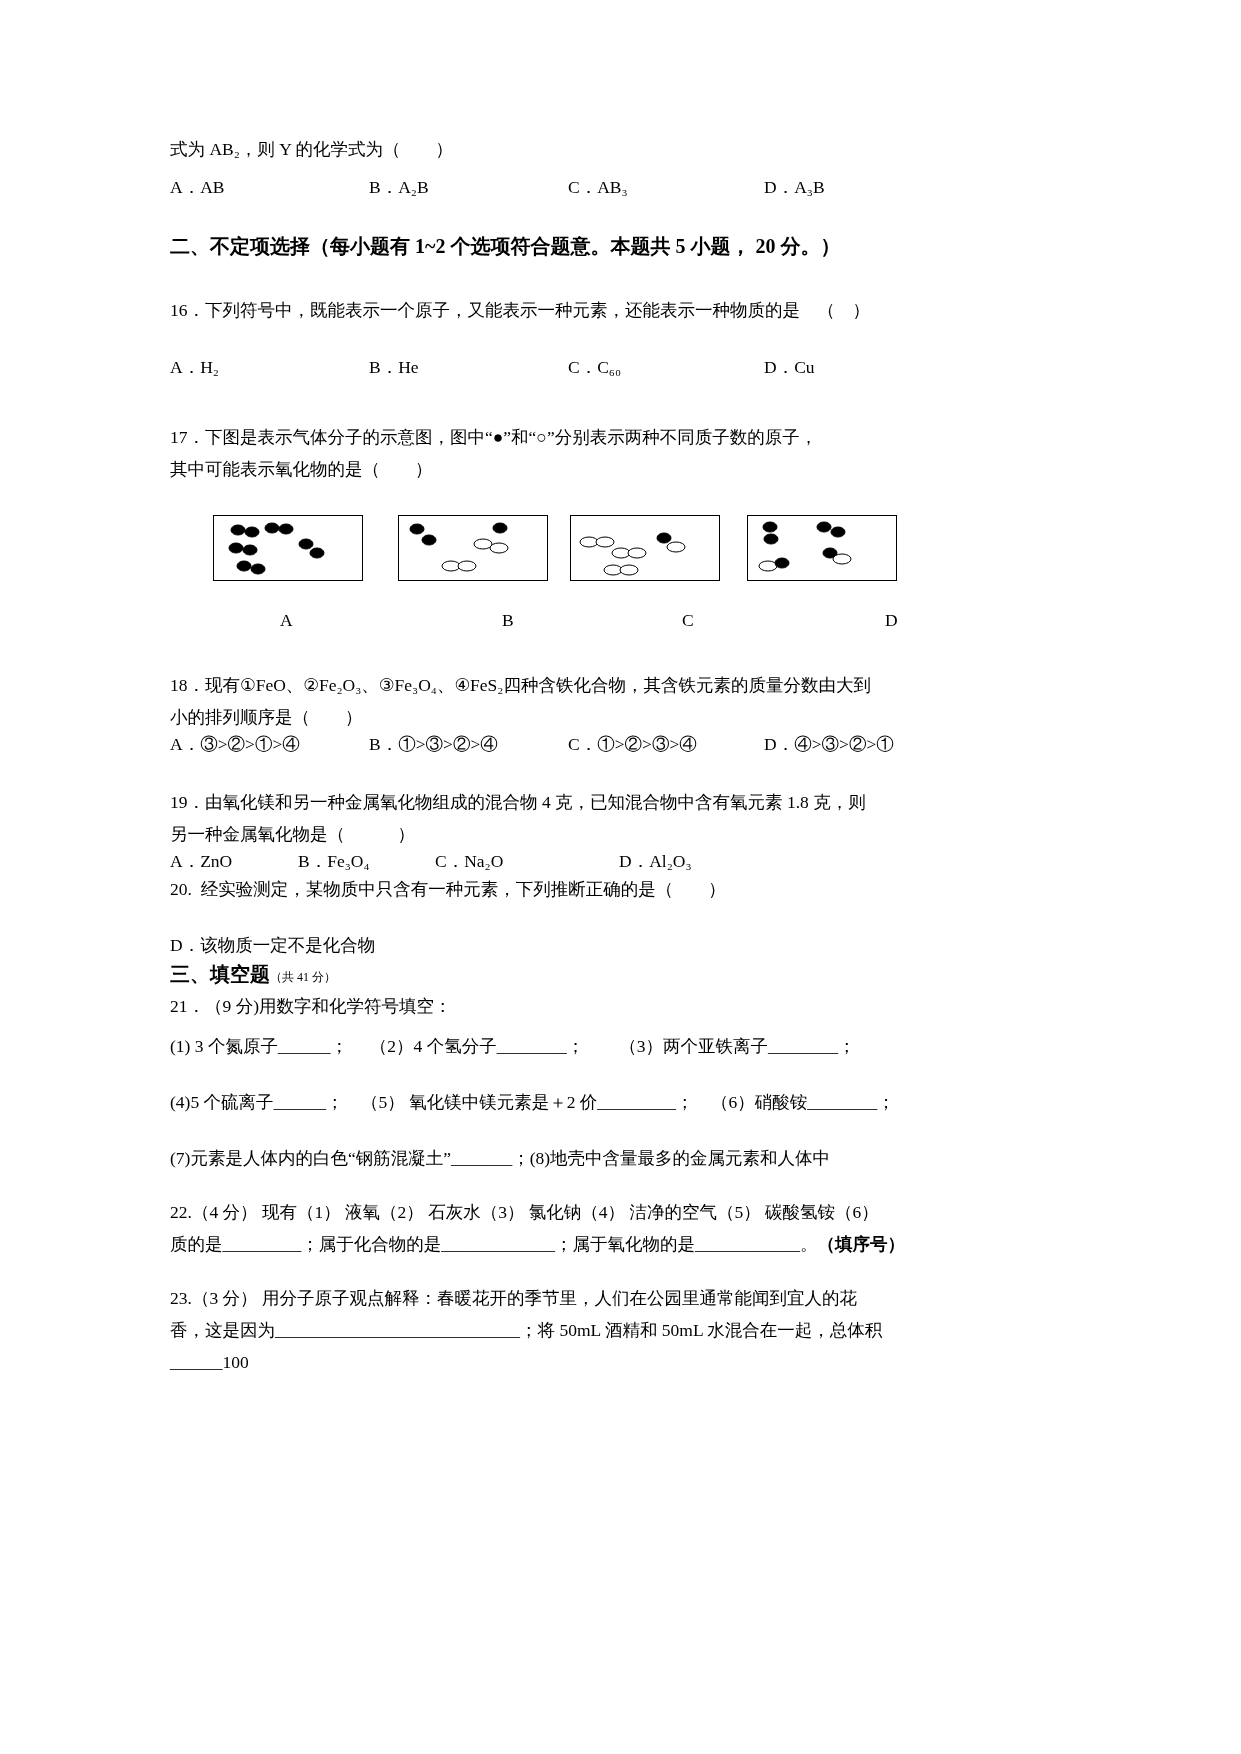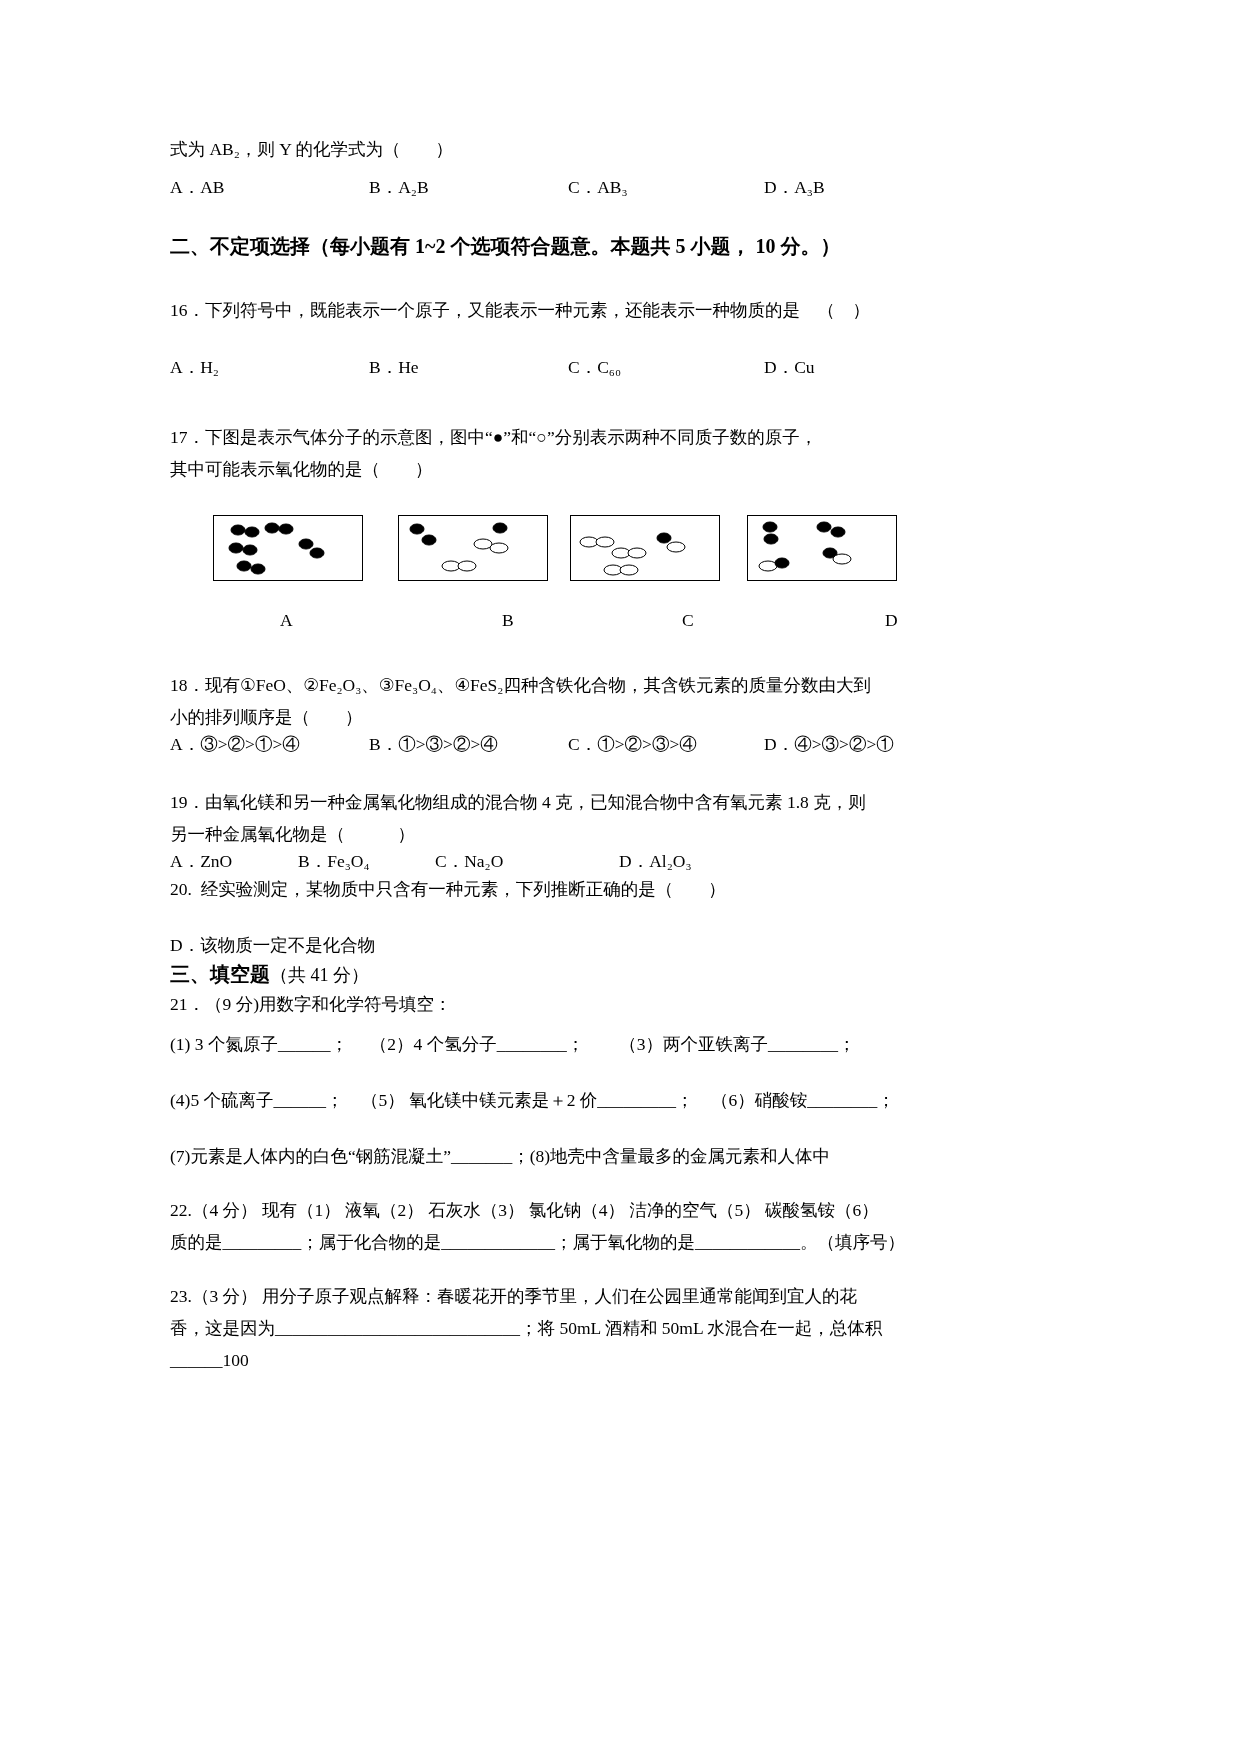--- a/index.html
+++ b/index.html
@@ -17,38 +17,38 @@
   .wrap2 .line { line-height: 32px; }
 
   
   .opt-row4 { display: grid; grid-template-columns: 199px 199px 196px auto; line-height: 23px; font-family: Liberation Serif, serif; }
   .opt-row4.q19 { grid-template-columns: 128px 137px 184px auto; }
   .opt-grid2 { display: grid; grid-template-columns: 310px auto; line-height: 32px; }
   .opt { white-space: pre-wrap; }
 
   
   .sec-title { font-weight: bold; font-size: 20px; line-height: 26px; }
-  .sec-title .normal { font-weight: normal; font-size: 18px; }
+  .sec-title .normal { font-weight: normal; font-size: 12px; }
 
   
   .boxes-row { display: flex; margin-top: 30px; }
   .mol-box { width: 150px; height: 66px; border: 1px solid #000; background: #fff; }
   .mol-box svg { display: block; }
   .b-a { margin-left: 43px; }
   .b-b { margin-left: 35px; }
   .b-c { margin-left: 22px; }
   .b-d { margin-left: 27px; }
   .labels-row { position: relative; height: 23px; margin-top: 28px; line-height: 23px; }
   .labels-row span { position: absolute; }
   .lbl-a { left: 110px; }
   .lbl-b { left: 332px; }
   .lbl-c { left: 512px; }
   .lbl-d { left: 715px; }
 
-  .bold { font-weight: normal; }
+  .bold { font-weight: bold; }
 
   
   .m15 { margin-top: 15px; }
   .m28 { margin-top: 28px; }
   .m30 { margin-top: 30px; }
   .m33 { margin-top: 33px; }
   .m34 { margin-top: 34px; }
   .m37 { margin-top: 37px; }
   .m40 { margin-top: 40px; }
   .m42 { margin-top: 42px; }
@@ -63,21 +63,21 @@
 <div class="page">
 
   <p class="line">式为 AB₂，则 Y 的化学式为（　　）</p>
   <div class="opt-row4 m15">
     <span class="opt">A．AB</span>
     <span class="opt">B．A₂B</span>
     <span class="opt">C．AB₃</span>
     <span class="opt">D．A₃B</span>
   </div>
 
-  <h2 class="sec-title m34">二、不定项选择（每小题有 1~2 个选项符合题意。本题共 5 小题， 10 分。）</h2>
+  <h2 class="sec-title m34">二、不定项选择（每小题有 1~2 个选项符合题意。本题共 5 小题， 20 分。）</h2>
 
   <p class="line m40">16．下列符号中，既能表示一个原子，又能表示一种元素，还能表示一种物质的是　（　）</p>
   <div class="opt-row4 m34">
     <span class="opt">A．H₂</span>
     <span class="opt">B．He</span>
     <span class="opt">C．C₆₀</span>
     <span class="opt">D．Cu</span>
   </div>
 
   <div class="wrap2 m42">

